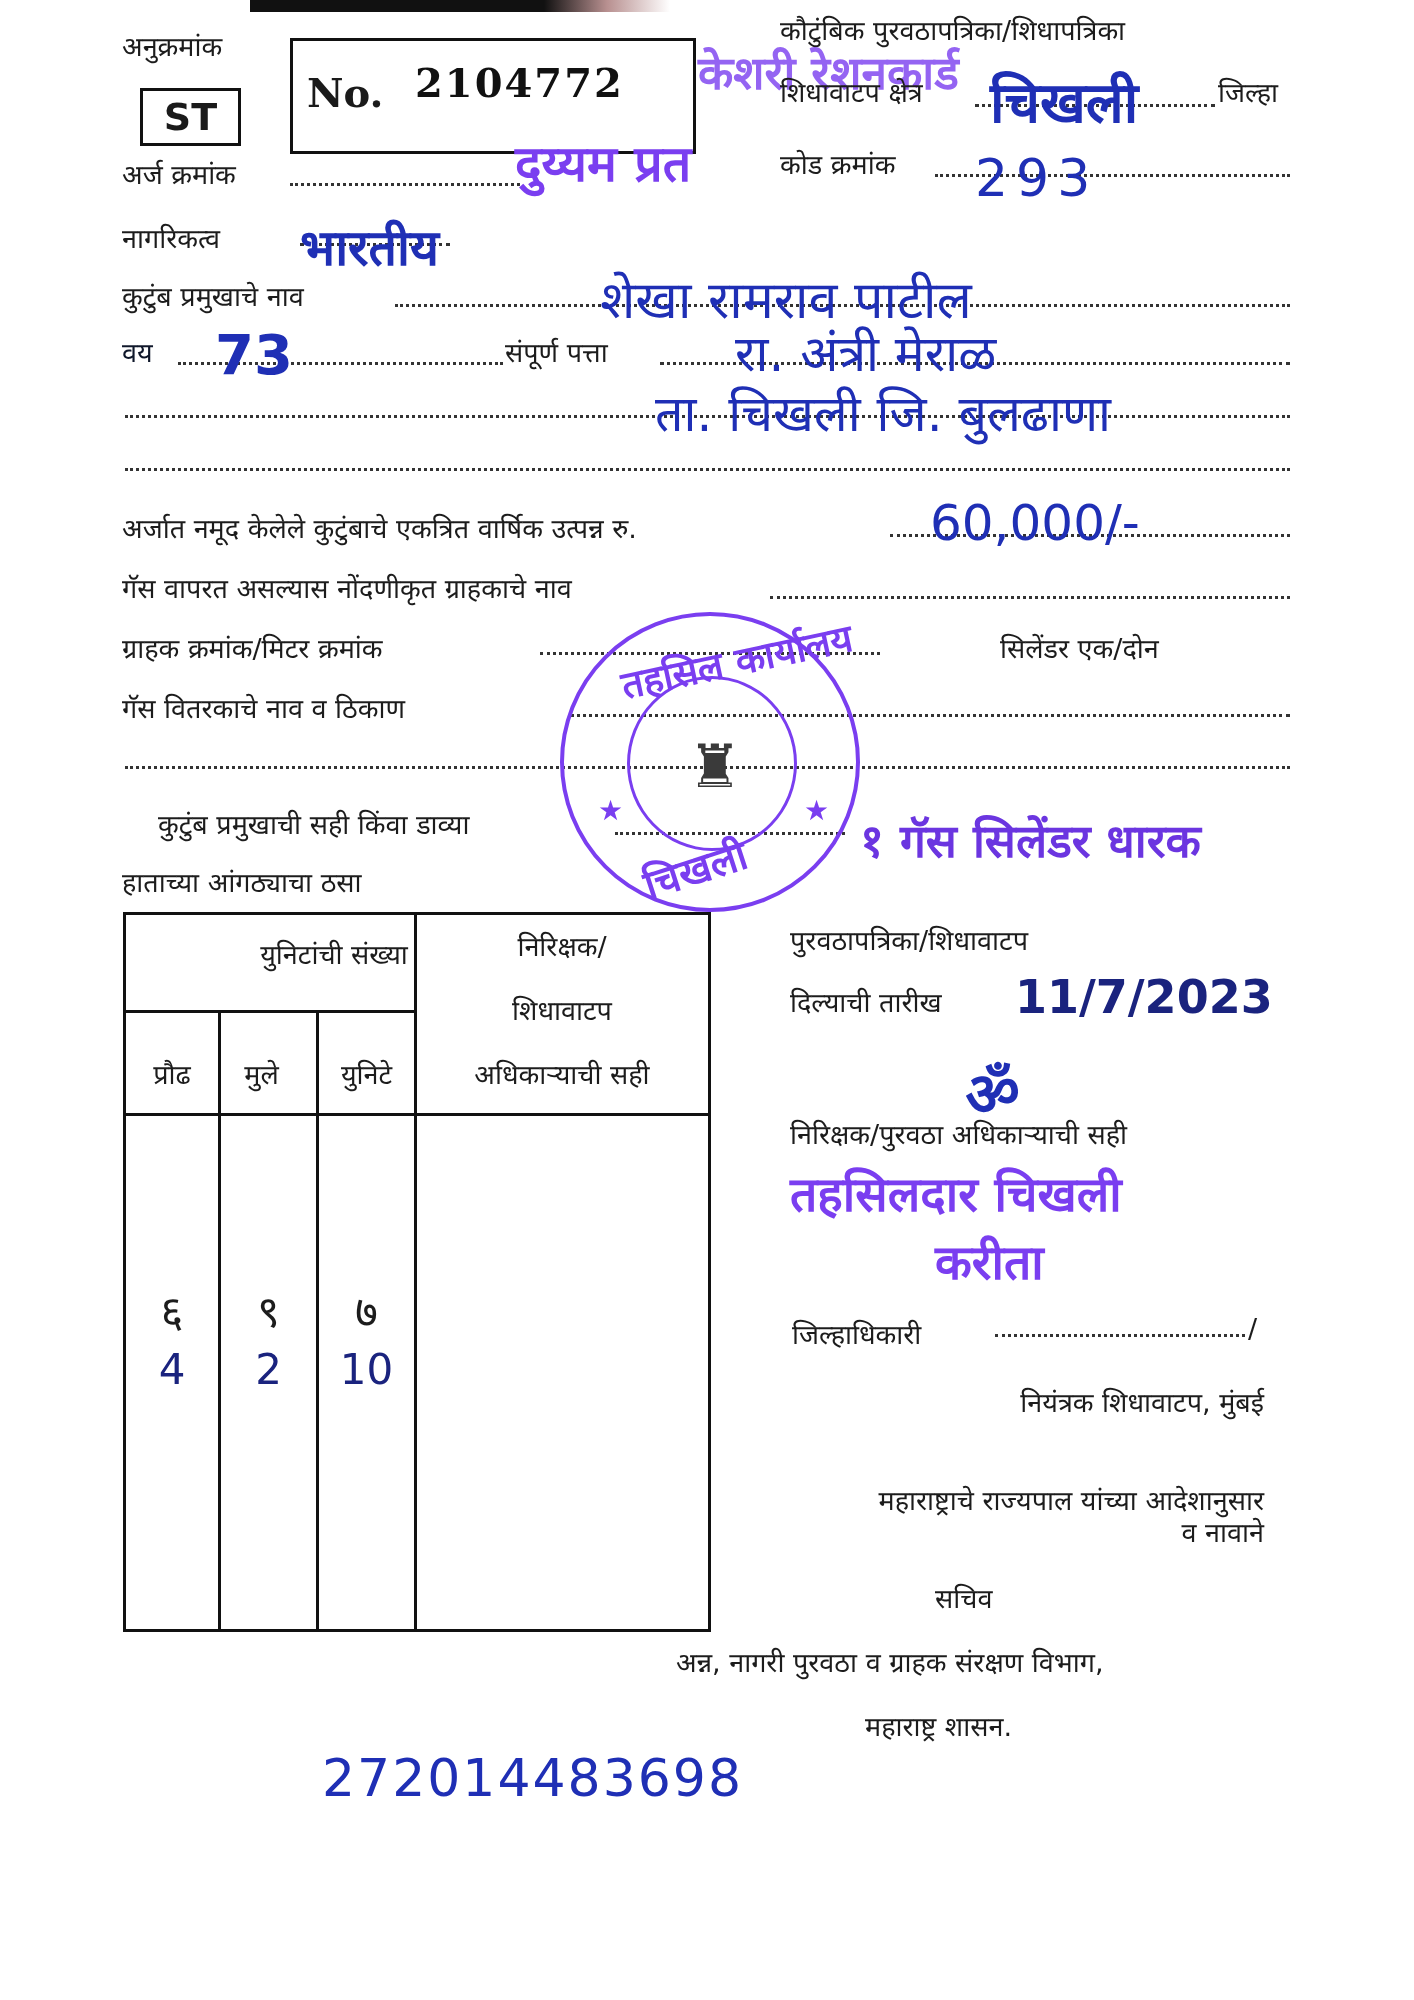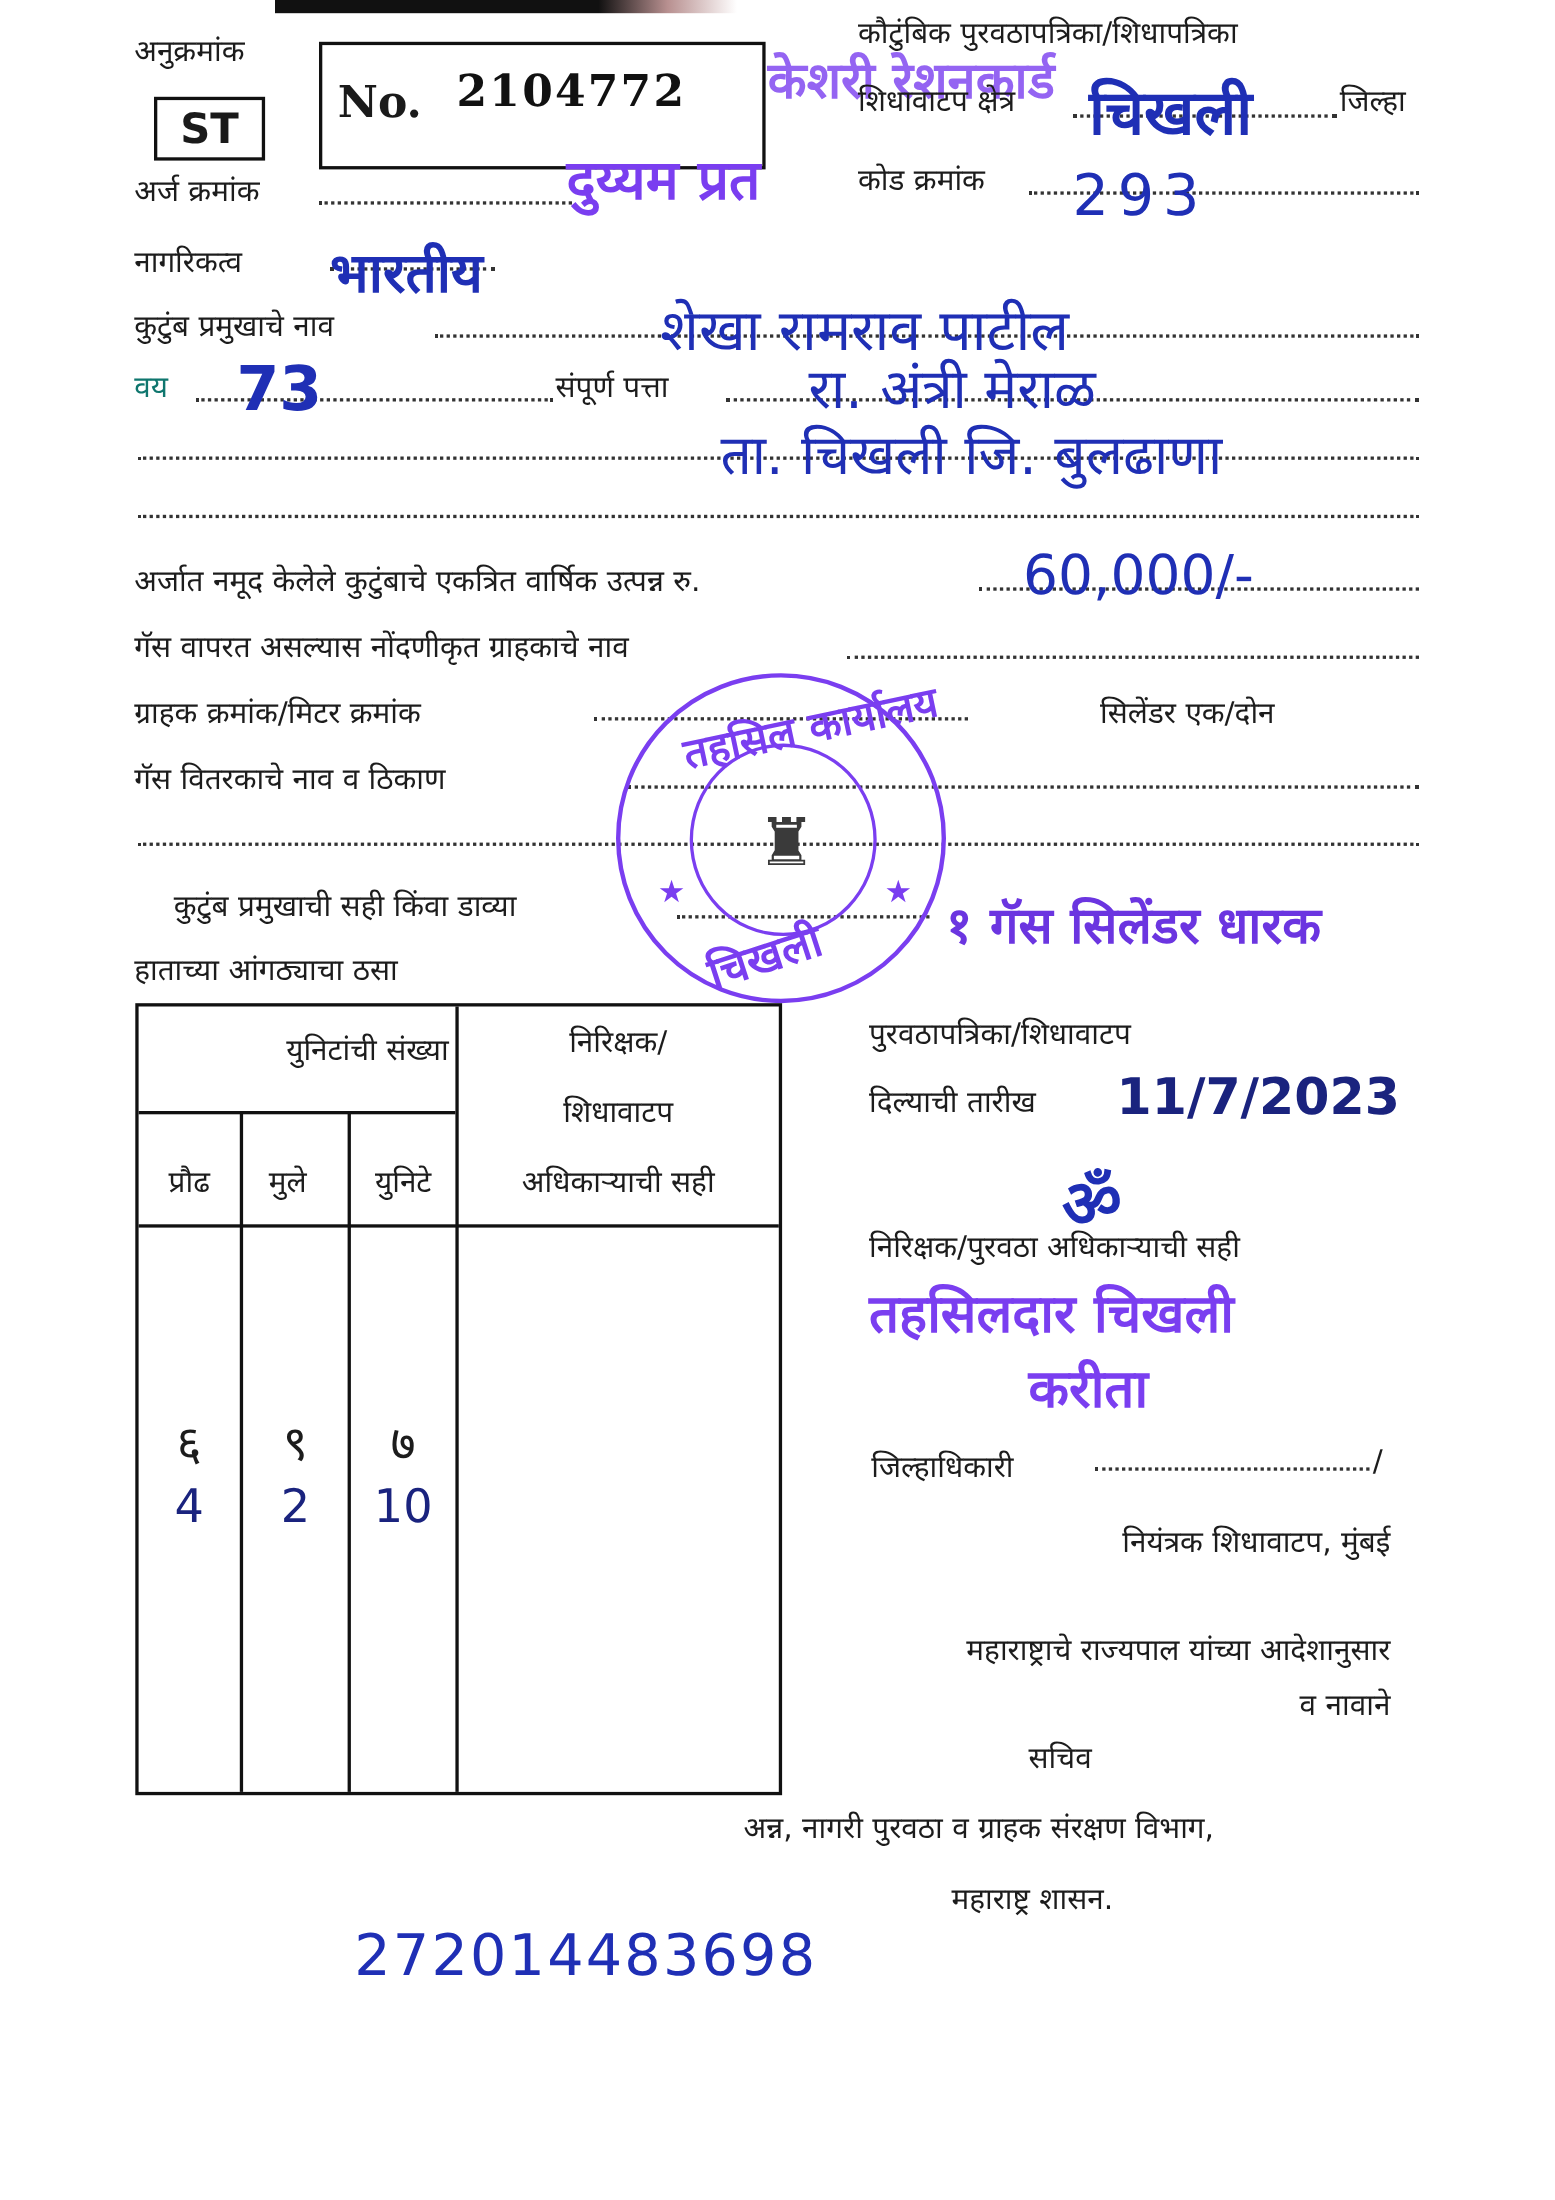--- a/index.html
+++ b/index.html
@@ -55,21 +55,21 @@
 <div class="abs hand" style="left:975px;top:148px;font-size:52px;font-weight:normal;letter-spacing:8px;">293</div>
 
 <div class="abs lbl" style="left:122px;top:222px;">नागरिकत्व</div>
 <div class="dots" style="left:300px;top:243px;width:150px;"></div>
 <div class="abs hand" style="left:300px;top:212px;font-size:50px;">भारतीय</div>
 
 <div class="abs lbl" style="left:122px;top:280px;">कुटुंब प्रमुखाचे नाव</div>
 <div class="dots" style="left:395px;top:304px;width:895px;"></div>
 <div class="abs hand" style="left:600px;top:262px;font-size:52px;font-weight:normal;">शेखा रामराव पाटील</div>
 
-<div class="abs lbl" style="left:122px;top:336px;color:#0f766e;">वय</div>
+<div class="abs lbl" style="left:122px;top:336px;color:#0f172a;">वय</div>
 <div class="dots" style="left:178px;top:362px;width:325px;"></div>
 <div class="abs hand" style="left:215px;top:322px;font-size:56px;text-align:center;">73</div>
 <div class="abs lbl" style="left:505px;top:336px;">संपूर्ण पत्ता</div>
 <div class="dots" style="left:660px;top:362px;width:630px;"></div>
 <div class="abs hand" style="left:735px;top:318px;font-size:50px;font-weight:normal;">रा. अंत्री मेराळ</div>
 <div class="dots" style="left:125px;top:415px;width:1165px;"></div>
 <div class="abs hand" style="left:655px;top:378px;font-size:50px;font-weight:normal;">ता. चिखली जि. बुलढाणा</div>
 <div class="dots" style="left:125px;top:468px;width:1165px;"></div>
 
 <div class="abs lbl" style="left:122px;top:512px;">अर्जात नमूद केलेले कुटुंबाचे एकत्रित वार्षिक उत्पन्न रु.</div>
@@ -134,18 +134,18 @@
 <div class="abs lbl" style="left:790px;top:1118px;">निरिक्षक/पुरवठा अधिकाऱ्याची सही</div>
 <div class="abs stamp" style="left:790px;top:1160px;font-size:48px;">तहसिलदार चिखली</div>
 <div class="abs stamp" style="left:935px;top:1228px;font-size:48px;">करीता</div>
 
 <div class="abs lbl" style="left:792px;top:1318px;">जिल्हाधिकारी</div>
 <div class="dots" style="left:995px;top:1334px;width:250px;"></div>
 <div class="abs lbl" style="left:1248px;top:1312px;">/</div>
 
 <div class="abs lbl" style="right:150px;top:1386px;">नियंत्रक शिधावाटप, मुंबई</div>
 <div class="abs lbl" style="right:150px;top:1484px;">महाराष्ट्राचे राज्यपाल यांच्या आदेशानुसार</div>
-<div class="abs lbl" style="right:150px;top:1516px;margin-top:18px;">व नावाने</div>
+<div class="abs lbl" style="right:150px;top:1516px;">व नावाने</div>
 <div class="abs lbl" style="left:935px;top:1582px;">सचिव</div>
 <div class="abs lbl" style="left:676px;top:1646px;">अन्न, नागरी पुरवठा व ग्राहक संरक्षण विभाग,</div>
 <div class="abs lbl" style="left:865px;top:1710px;">महाराष्ट्र शासन.</div>
 
 <div class="abs hand" style="left:322px;top:1748px;font-size:52px;font-weight:normal;letter-spacing:2px;">272014483698</div>
 
 </body></html>

